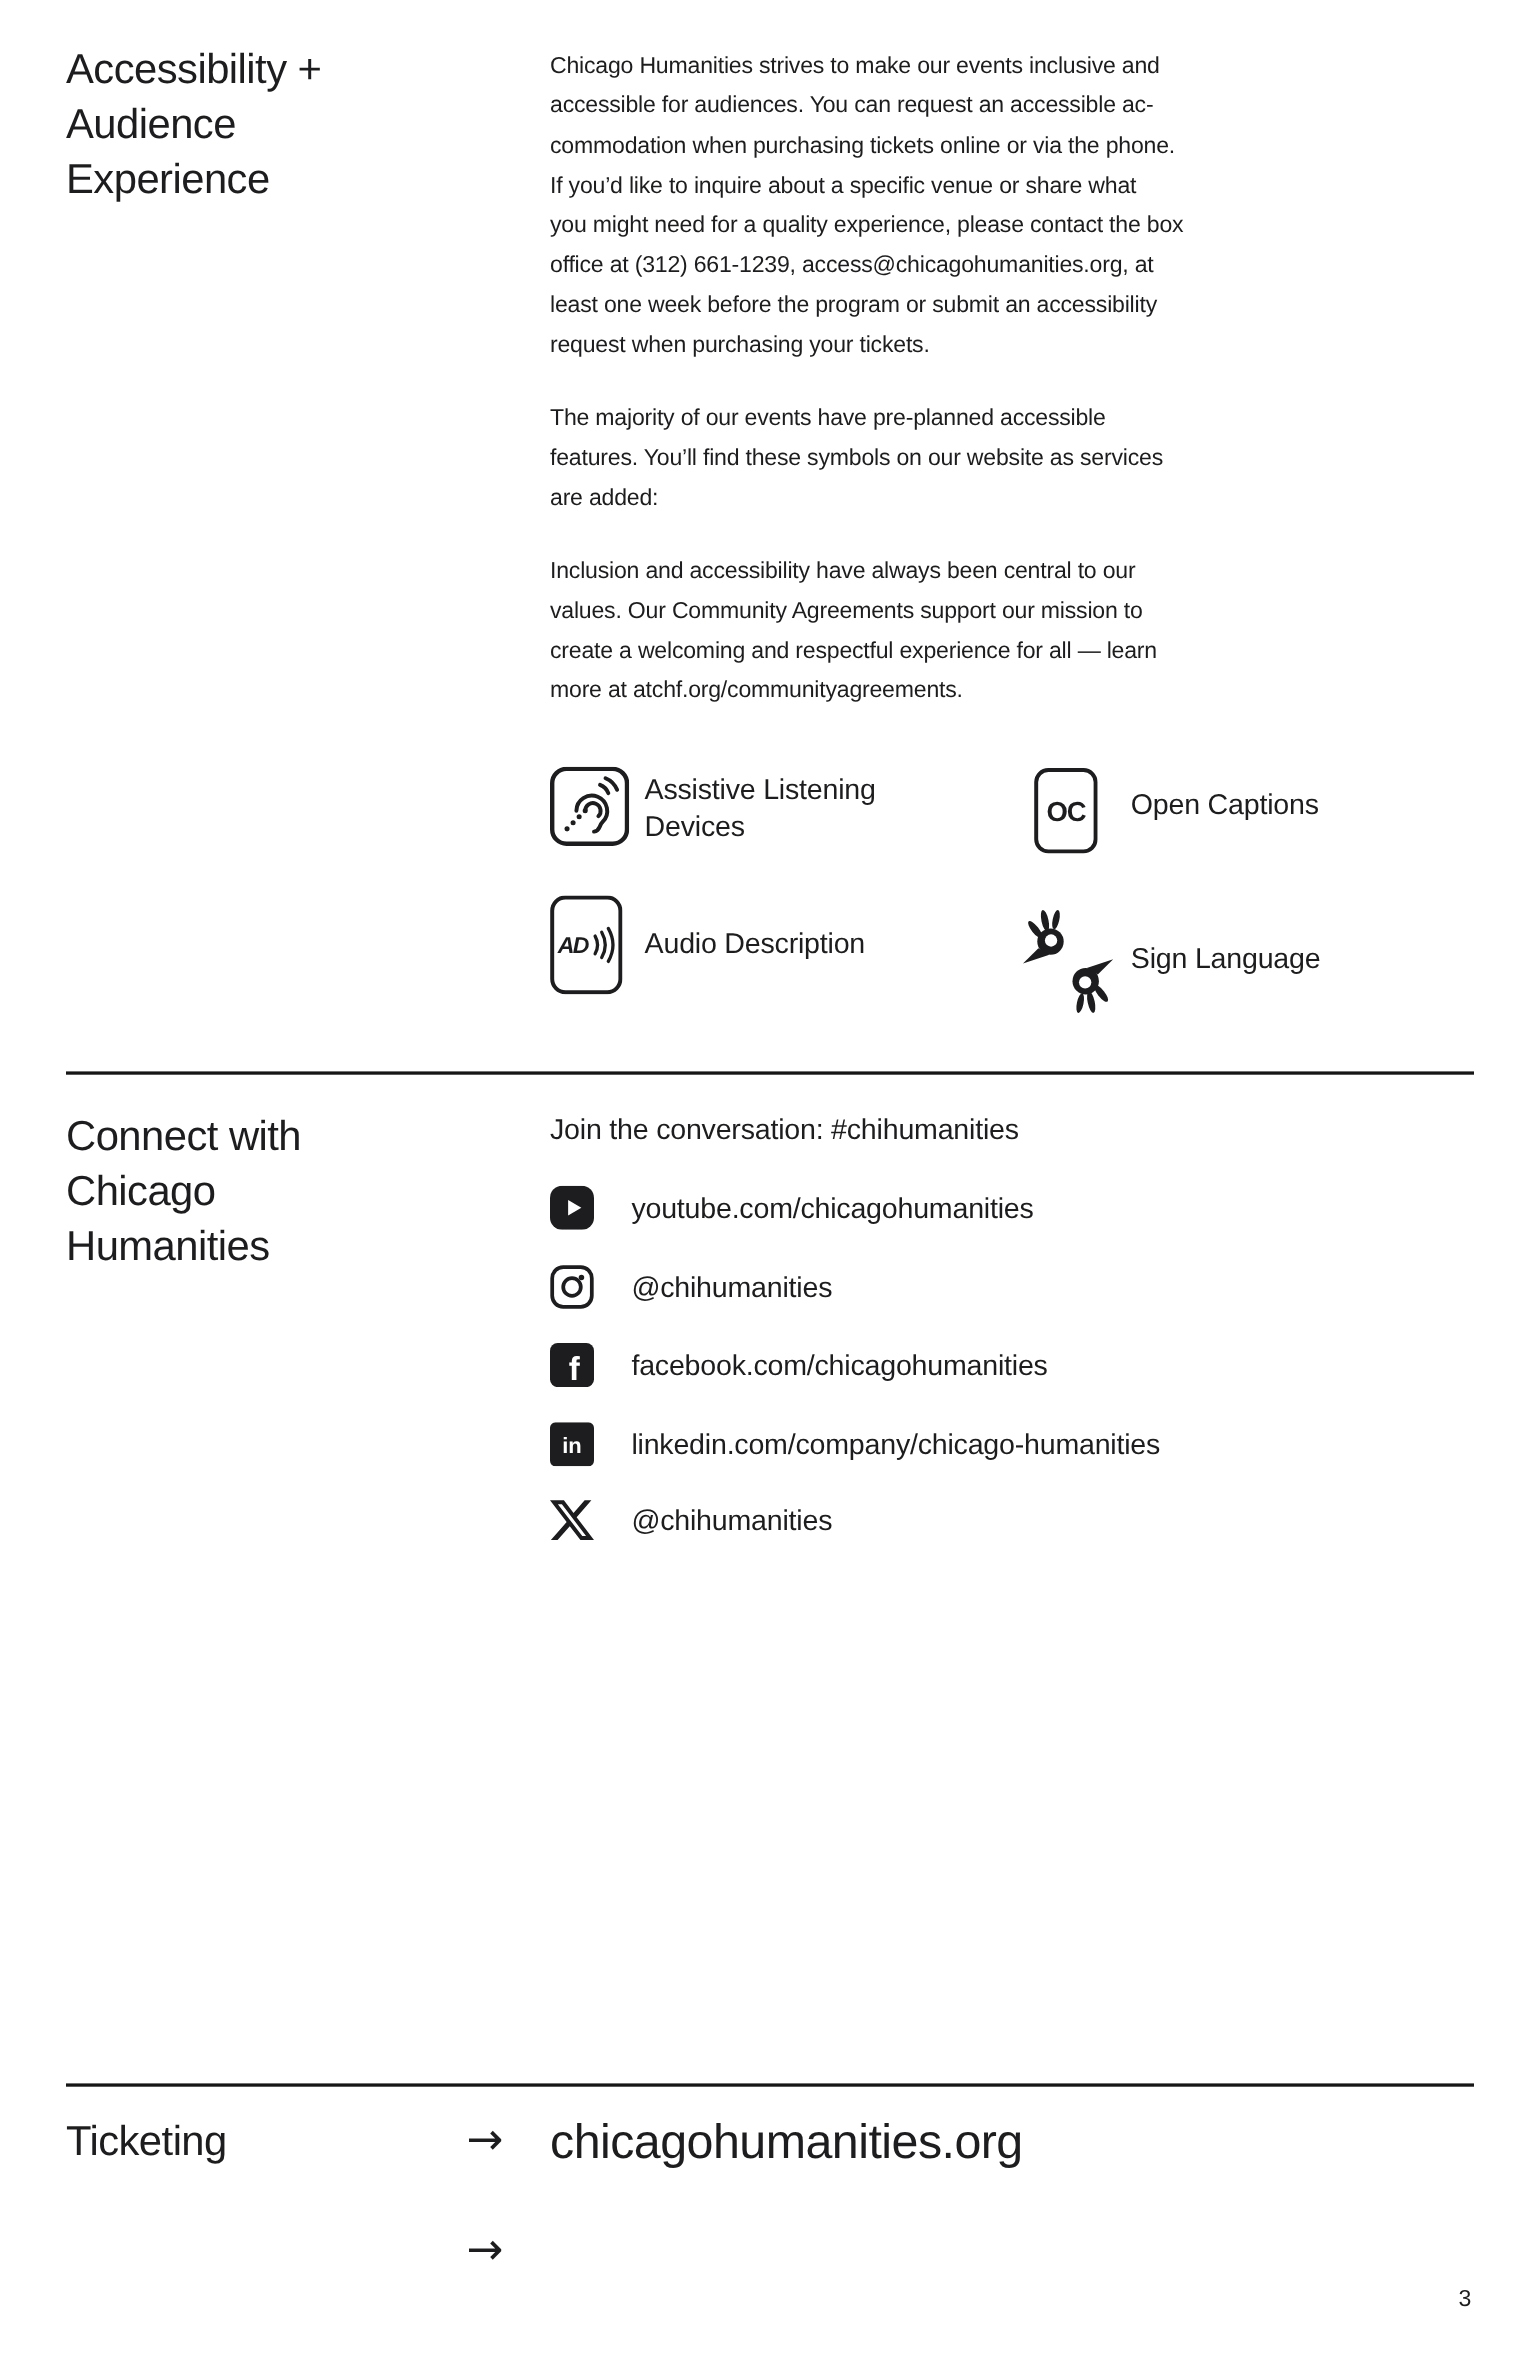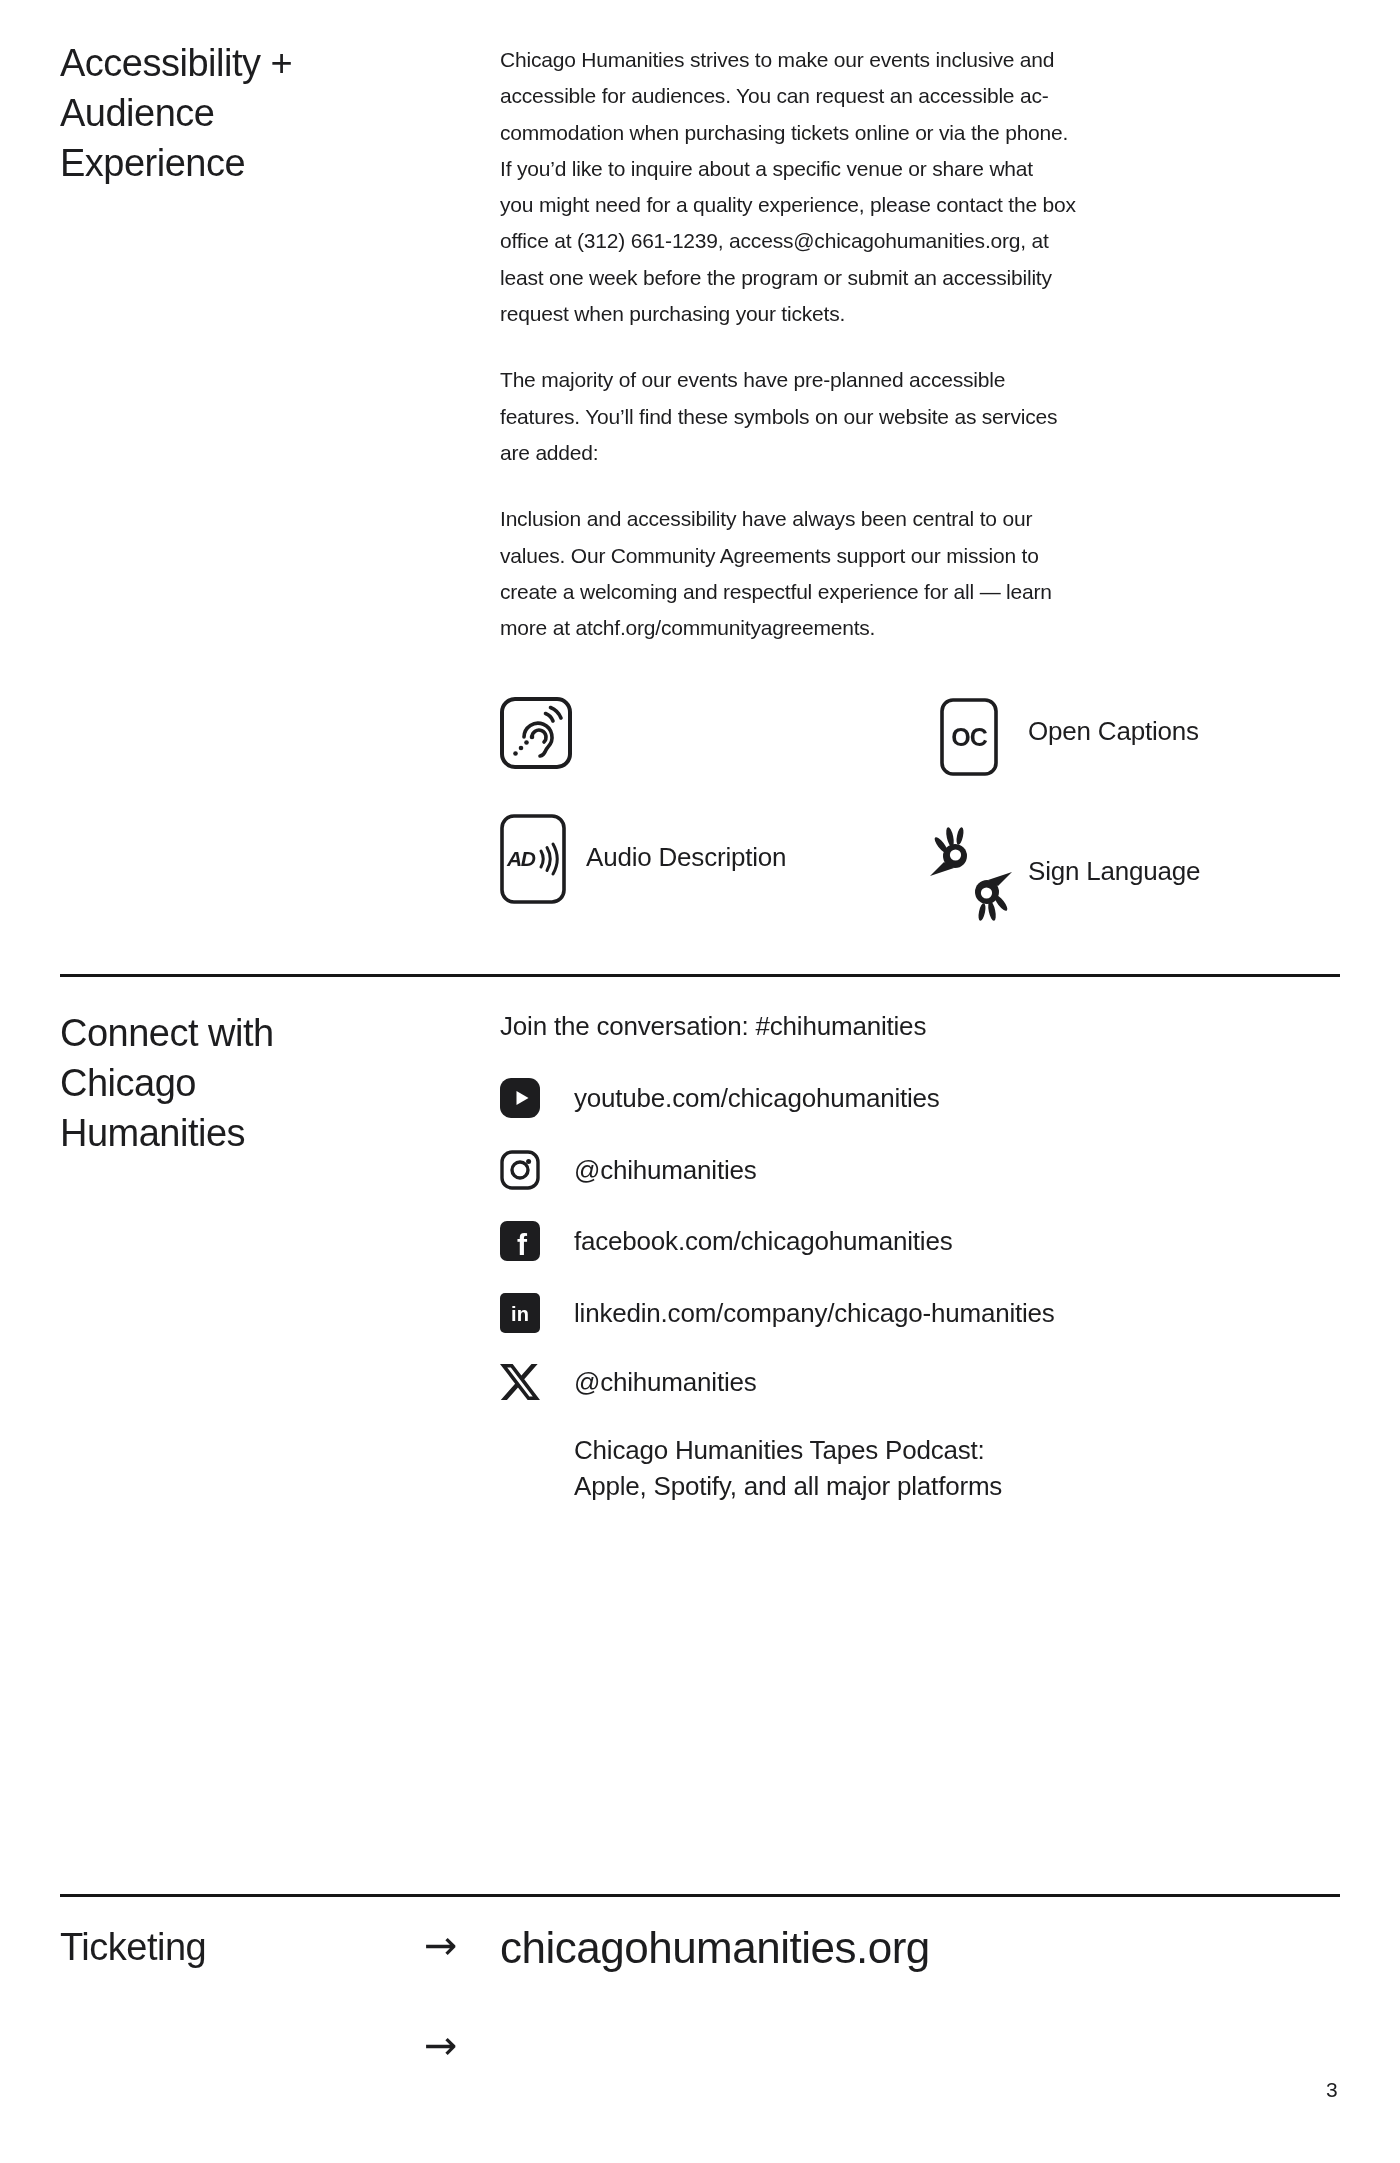--- a/index.html
+++ b/index.html
@@ -57,20 +57,22 @@
       <rect class="stroked" x="2" y="2" width="68" height="68" rx="13" stroke-width="4"></rect>
       <path class="stroked" d="M24 40 a14 14 0 1 1 24 10 c-4 4 -2 8 -8 9" stroke-width="3.6"></path>
       <path class="stroked" d="M32 40 a7 7 0 1 1 12 5" stroke-width="3.6"></path>
       <path class="stroked" d="M45.5 16.5 a13 13 0 0 1 7.5 7.5" stroke-width="3.6"></path>
       <path class="stroked" d="M50.5 10.5 a19 19 0 0 1 10.5 10.5" stroke-width="3.6"></path>
       <circle cx="15.5" cy="56.5" r="2.3" fill="#1d1d1f"></circle>
       <circle cx="21" cy="51" r="2.3" fill="#1d1d1f"></circle>
       <circle cx="26.5" cy="45.5" r="2.3" fill="#1d1d1f"></circle>
       <circle cx="32" cy="40" r="2.3" fill="#1d1d1f"></circle>
     </svg>
+    <div class="abs feat-label" style="left:86px;top:12px;">Assistive Listening
+Devices</div>
 
     <svg class="abs" style="left:440px;top:10px;" width="58" height="78" viewBox="0 0 58 78">
       <rect class="stroked" x="2" y="2" width="54" height="74" rx="11" stroke-width="3.6"></rect>
       <text x="29" y="48" text-anchor="middle" font-size="25" font-weight="bold" letter-spacing="-1" fill="#1d1d1f">OC</text>
     </svg>
     <div class="abs feat-label" style="left:528px;top:26px;">Open Captions</div>
 
     <svg class="abs" style="left:0;top:126px;" width="66" height="90" viewBox="0 0 66 90">
       <rect class="stroked" x="2" y="2" width="62" height="86" rx="12" stroke-width="3.6"></rect>
       <text x="7" y="52" font-size="21" font-weight="bold" font-style="italic" letter-spacing="-1.5" fill="#1d1d1f">AD</text>
@@ -144,22 +146,20 @@
     <span class="s-text">linkedin.com/company/chicago-humanities</span>
   </div>
 
   <div class="abs social-row" style="top:1362px;">
     <svg class="s-icon" style="left:-2px;" width="44" height="40" viewBox="0 0 24 24">
       <path fill="#1d1d1f" d="M18.901 1.153h3.68l-8.04 9.19L24 22.846h-7.406l-5.8-7.584-6.638 7.584H.474l8.6-9.83L0 1.154h7.594l5.243 6.932ZM17.61 20.644h2.039L6.486 3.24H4.298Z"></path>
     </svg>
     <span class="s-text">@chihumanities</span>
   </div>
 
-  <div class="abs podcast" style="left:574px;top:1432px;">Chicago Humanities Tapes Podcast:
-Apple, Spotify, and all major platforms</div>
 
   <div class="abs rule" style="top:1894px;"></div>
 
   <h2 class="abs" style="left:60px;top:1922px;">Ticketing</h2>
 
   <span class="abs arrow" style="left:424px;top:1920px;">→</span>
   <div class="abs tick-text" style="left:500px;top:1922px;">chicagohumanities.org</div>
 
   <span class="abs arrow" style="left:424px;top:2020px;">→</span>
 

